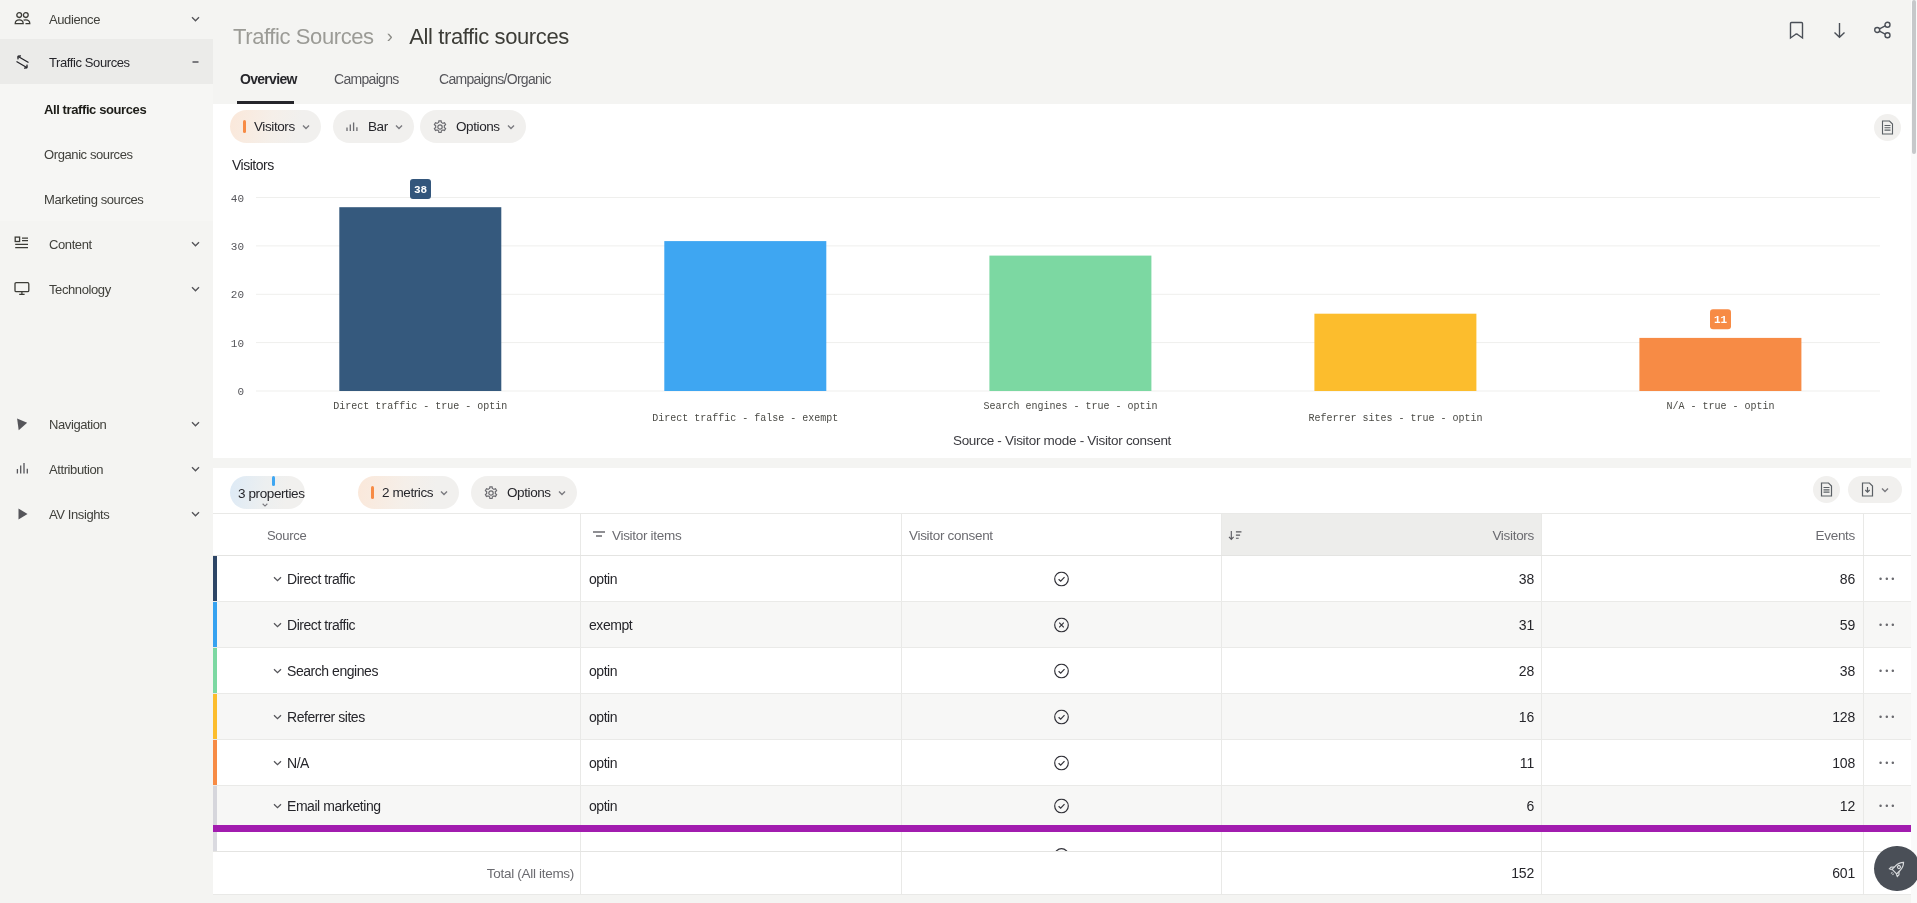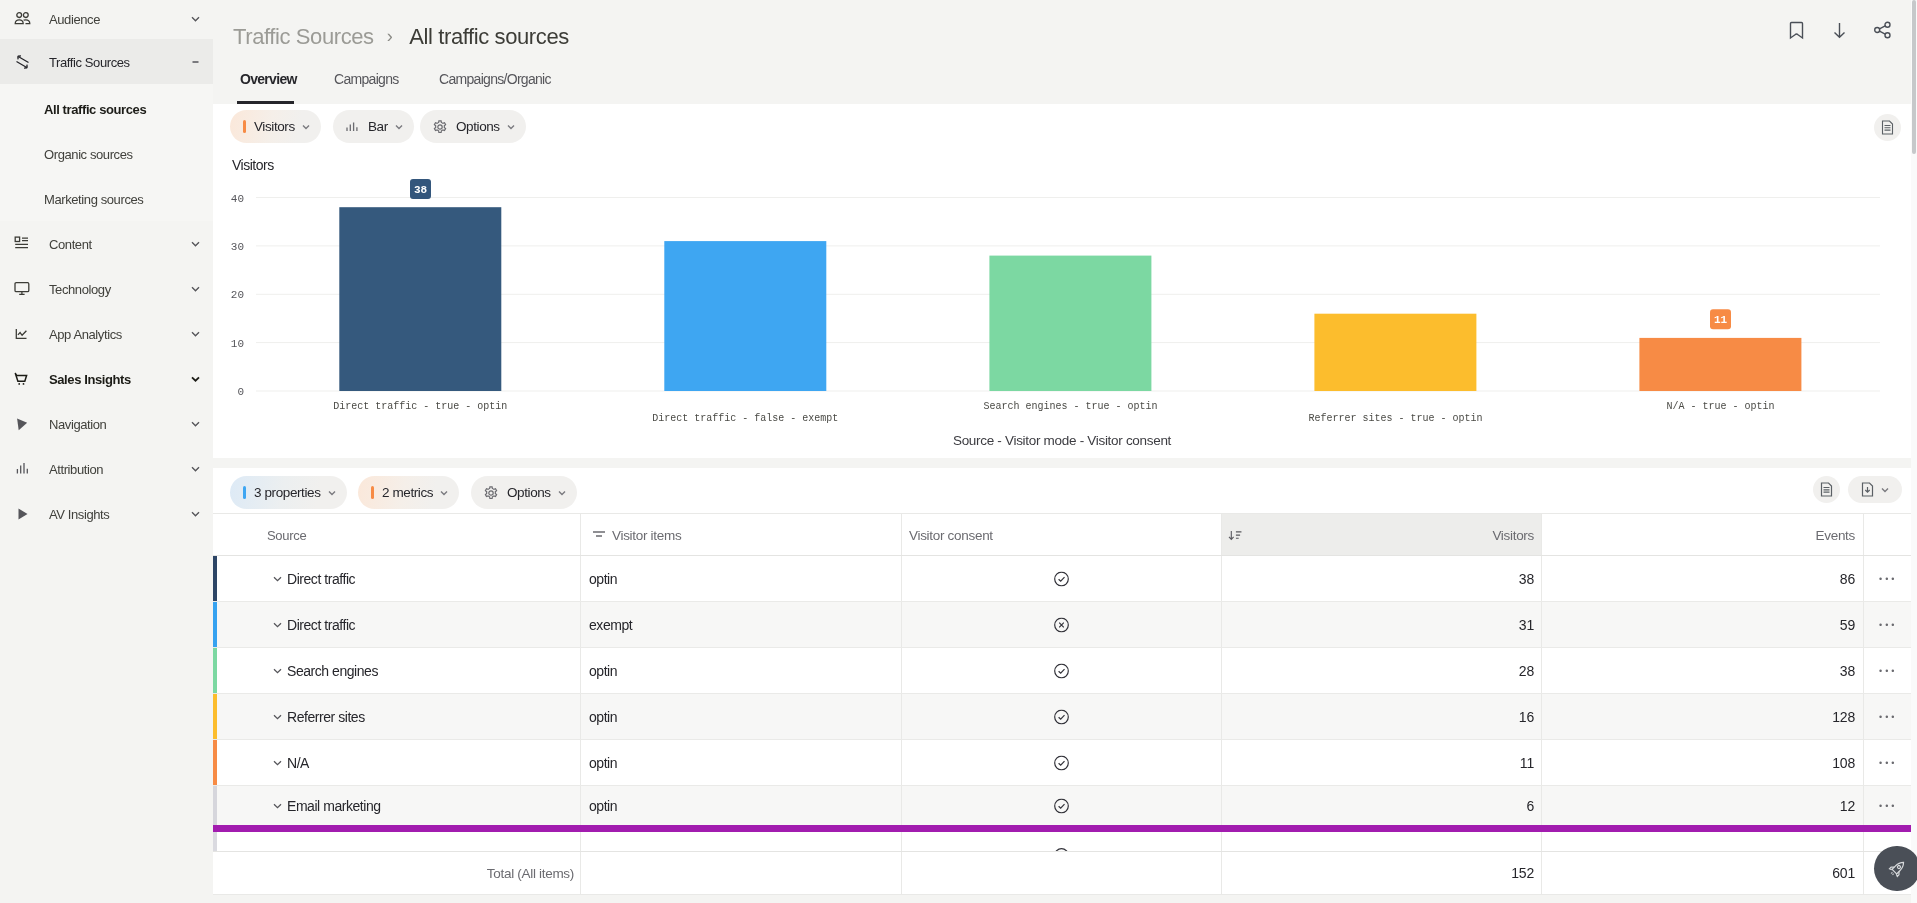--- a/index.html
+++ b/index.html
@@ -112,41 +112,20 @@
   <div class="nav-item" style="top:266px;">
     <svg class="ic" viewBox="0 0 17 17" fill="none" stroke="#3c3c37" stroke-width="1.3">
       <rect x="1" y="2.2" width="13.8" height="9" rx="1.2"></rect>
         <path d="M7.9 11.2 v2.2 M5.2 13.9 h5.4"></path>
     </svg>
     <span class="lbl">Technology</span>
     <svg class="chev" viewBox="0 0 11 11" fill="none" stroke="#55555a" stroke-width="1.4">
         <path d="M2 3.8 L5.5 7.2 L9 3.8"></path>
       </svg>
   </div>
-  <div class="nav-item" style="top:311px;">
-    <svg class="ic" viewBox="0 0 17 17" fill="none" stroke="#3c3c37" stroke-width="1.3">
-      <path d="M2.3 3.5 V12.8 H12.5"></path>
-      <path d="M3.9 9.4 L6.1 7.1 L8.1 9.8 L12.4 5.2"></path>
-    </svg>
-    <span class="lbl">App Analytics</span>
-    <svg class="chev" viewBox="0 0 11 11" fill="none" stroke="#55555a" stroke-width="1.4">
-        <path d="M2 3.8 L5.5 7.2 L9 3.8"></path>
-      </svg>
-  </div>
-  <div class="nav-item" style="top:356px;">
-    <svg class="ic" viewBox="0 0 17 17" fill="none" stroke="#1c1c17" stroke-width="1.5">
-      <path d="M1.2 2.6 L2.6 5 H12.6 L10.8 10.8 H3.9 Z"></path>
-      <circle cx="5.2" cy="13.4" r="0.9" fill="#1c1c17" stroke="none"></circle>
-        <circle cx="9.5" cy="13.4" r="0.9" fill="#1c1c17" stroke="none"></circle>
-    </svg>
-    <span class="lbl" style="font-weight:bold; color:#1c1c17;">Sales Insights</span>
-    <svg class="chev" viewBox="0 0 11 11" fill="none" stroke="#1c1c17" stroke-width="1.8">
-        <path d="M2 3.8 L5.5 7.2 L9 3.8"></path>
-      </svg>
-  </div>
   <div class="nav-item" style="top:401px;">
     <svg class="ic" viewBox="0 0 17 17">
         <path d="M4.2 2.2 L13.2 8.4 L3.4 13.8 Z" fill="#55555a" transform="rotate(-12 8 8)"></path>
       </svg>
     <span class="lbl">Navigation</span>
     <svg class="chev" viewBox="0 0 11 11" fill="none" stroke="#55555a" stroke-width="1.4">
         <path d="M2 3.8 L5.5 7.2 L9 3.8"></path>
       </svg>
   </div>
   <div class="nav-item" style="top:446px;">
@@ -260,21 +239,21 @@
     <text x="532.3" y="316.5" font-size="10" fill="#4a4a45" text-anchor="middle">Direct traffic - false - exempt</text>
     <text x="857.4" y="304.5" font-size="10" fill="#4a4a45" text-anchor="middle">Search engines - true - optin</text>
     <text x="1182.4" y="316.5" font-size="10" fill="#4a4a45" text-anchor="middle">Referrer sites - true - optin</text>
     <text x="1507.4" y="304.5" font-size="10" fill="#4a4a45" text-anchor="middle">N/A - true - optin</text>
 
     <text x="849" y="341" font-size="13.5" letter-spacing="-0.3" fill="#3c3c41" text-anchor="middle" font-family="Liberation Sans, sans-serif">Source - Visitor mode - Visitor consent</text>
   </svg>
 </div>
 
 <div class="panel" id="tablePanel">
-  <div class="chip chip-grad-blue" style="left:17px; top:8px;">
+  <div class="chip chip-grad-blue" style="left:17px; top:8px;flex-direction:column;">
     <span class="bar-ic" style="background:#3ea6f2;"></span>
       <span class="txt">3 properties</span>
     <svg class="chev" viewBox="0 0 10 10" fill="none" stroke="#7a7a7f" stroke-width="1.4">
         <path d="M2 3.5 L5 6.5 L8 3.5"></path>
       </svg>
   </div>
   <div class="chip chip-grad-orange" style="left:145px; top:8px;">
     <span class="bar-ic" style="background:#f78b45;"></span>
       <span class="txt">2 metrics</span>
     <svg class="chev" viewBox="0 0 10 10" fill="none" stroke="#7a7a7f" stroke-width="1.4">

